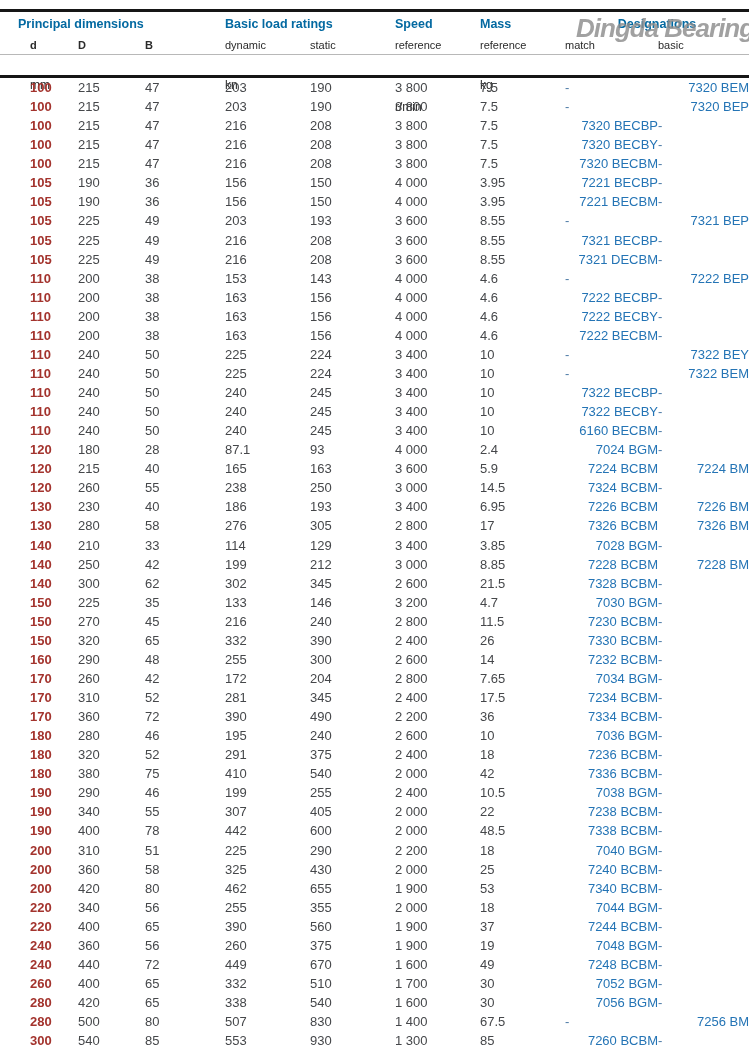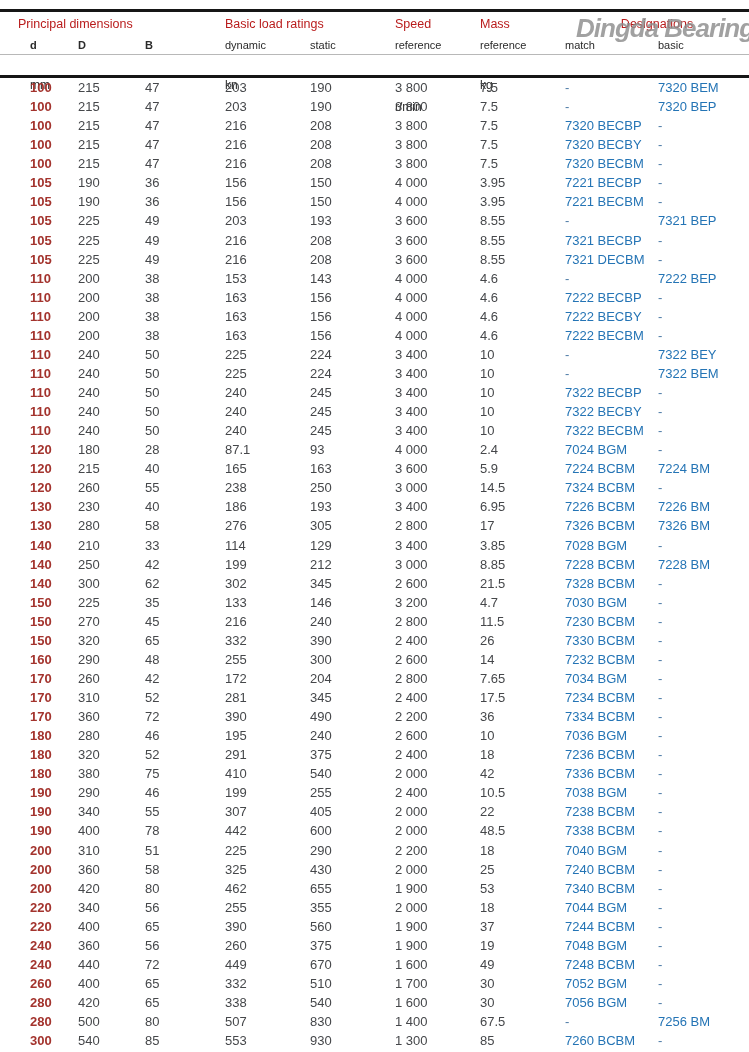--- a/index.html
+++ b/index.html
@@ -12,39 +12,39 @@
   .page{position:absolute;inset:0;}
   .grid{
     display:grid;
     grid-template-columns:48px 67px 80px 85px 85px 85px 85px 93px 1fr;
     padding-left:30px;box-sizing:border-box;align-items:center;
   }
   .rule-thick{height:3px;background:#161616;}
   .rule-thin{height:1px;background:#b8b8b8;}
   .top-gap{height:9px;}
   
-  .hgroups{height:24px;font-size:12.5px;font-weight:normal;color:#b91c1c;}
+  .hgroups{height:24px;font-size:12.5px;font-weight:bold;color:#0369a1;}
   .hgroups .g-principal{grid-column:1/4;margin-left:-12px;}
   .hgroups .g-load{grid-column:4/6;}
   .hgroups .g-speed{grid-column:6;}
   .hgroups .g-mass{grid-column:7;}
   .hgroups .g-desig{grid-column:8/10;text-align:center;}
   .hcols{height:18px;font-size:11px;color:#2a2a2a;}
   .hcols .b{font-weight:bold;}
   .hunits{height:20px;font-size:12px;color:#2a2a2a;}
   .hunits .u-mm{grid-column:1;}
   .hunits .u-kn{grid-column:4;}
   .hunits .u-rpm{grid-column:6;margin-top:45px;}
   .hunits .u-kg{grid-column:7;}
   
   .tbody{display:block;}
   .row{height:19.07px;font-size:13px;}
   .cell{white-space:nowrap;}
   .c0{font-weight:bold;color:#a3332d;}
-  .link{color:#2474b5;cursor:pointer;}
+  .link{color:#2474b5;cursor:pointer;text-align:right;}
   .dash{color:#4d7ba6;}
   
   .watermark{
     position:absolute;left:576px;top:13px;z-index:5;
     font-size:26px;font-weight:bold;font-style:italic;
     color:#8d8d8d;opacity:.82;white-space:nowrap;letter-spacing:-1px;
     pointer-events:none;
   }
 </style>
 </head>
@@ -288,21 +288,21 @@
         <span class="cell c8 dash">-</span>
       </div>
       <div class="grid row">
         <span class="cell c0">110</span>
         <span class="cell c1">240</span>
         <span class="cell c2">50</span>
         <span class="cell c3">240</span>
         <span class="cell c4">245</span>
         <span class="cell c5">3 400</span>
         <span class="cell c6">10</span>
-        <span class="cell c7 link">7322 BECBM</span>
+        <span class="cell c7 link">6160 BECBM</span>
         <span class="cell c8 dash">-</span>
       </div>
       <div class="grid row">
         <span class="cell c0">120</span>
         <span class="cell c1">180</span>
         <span class="cell c2">28</span>
         <span class="cell c3">87.1</span>
         <span class="cell c4">93</span>
         <span class="cell c5">4 000</span>
         <span class="cell c6">2.4</span>

